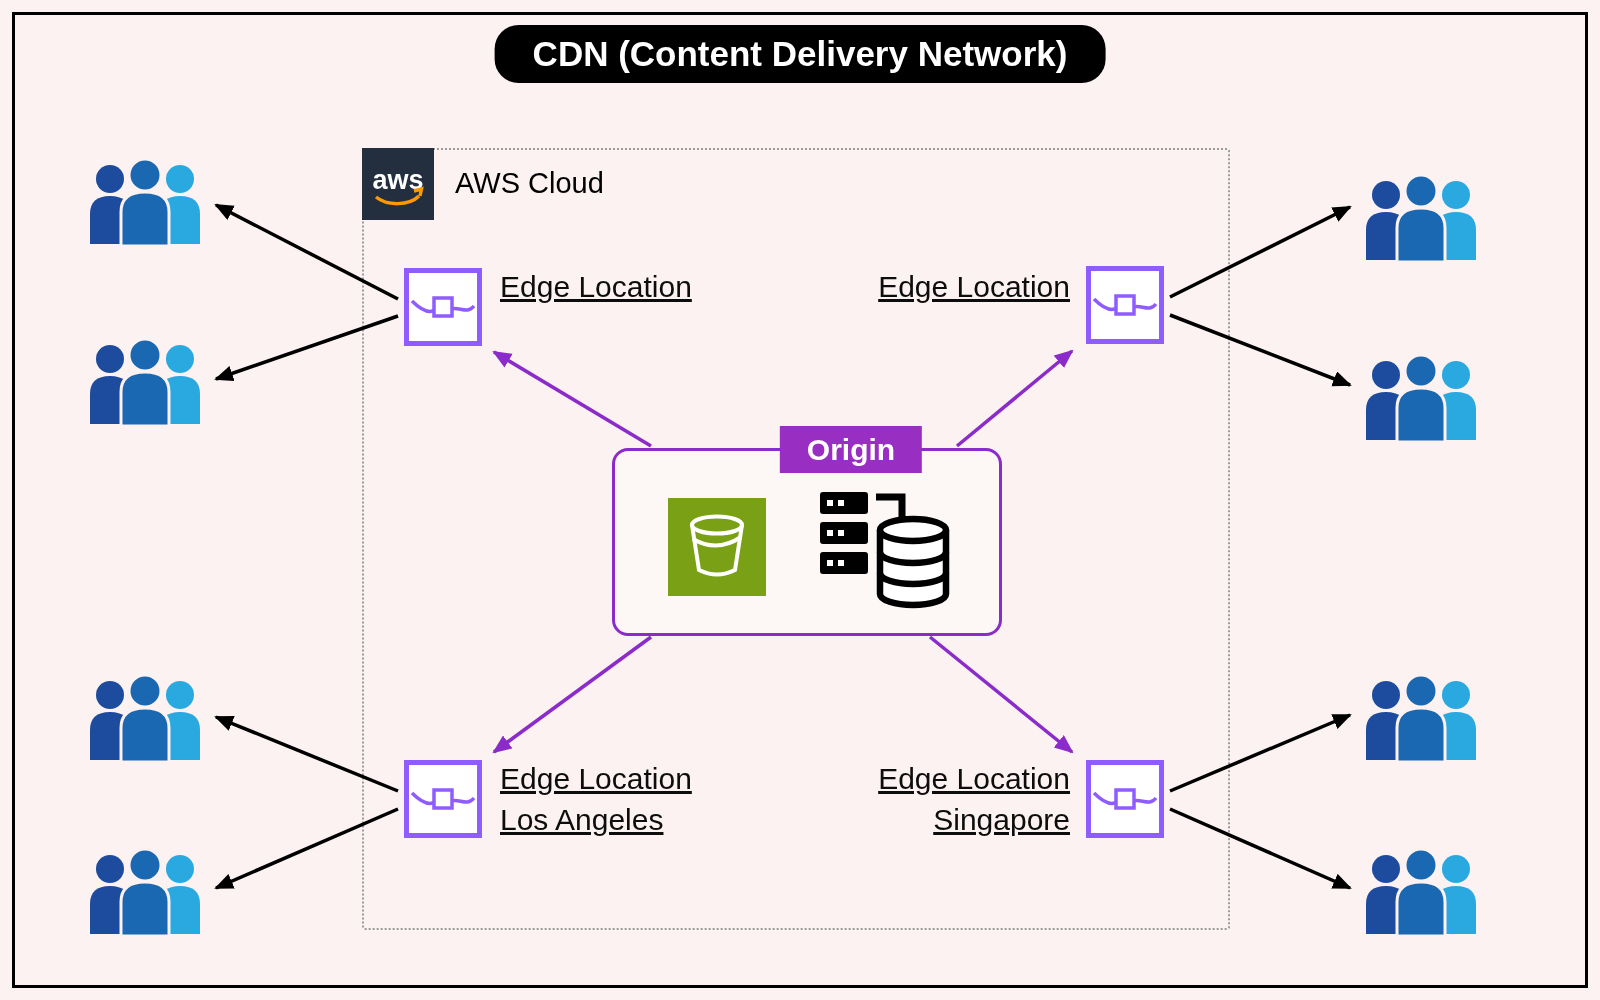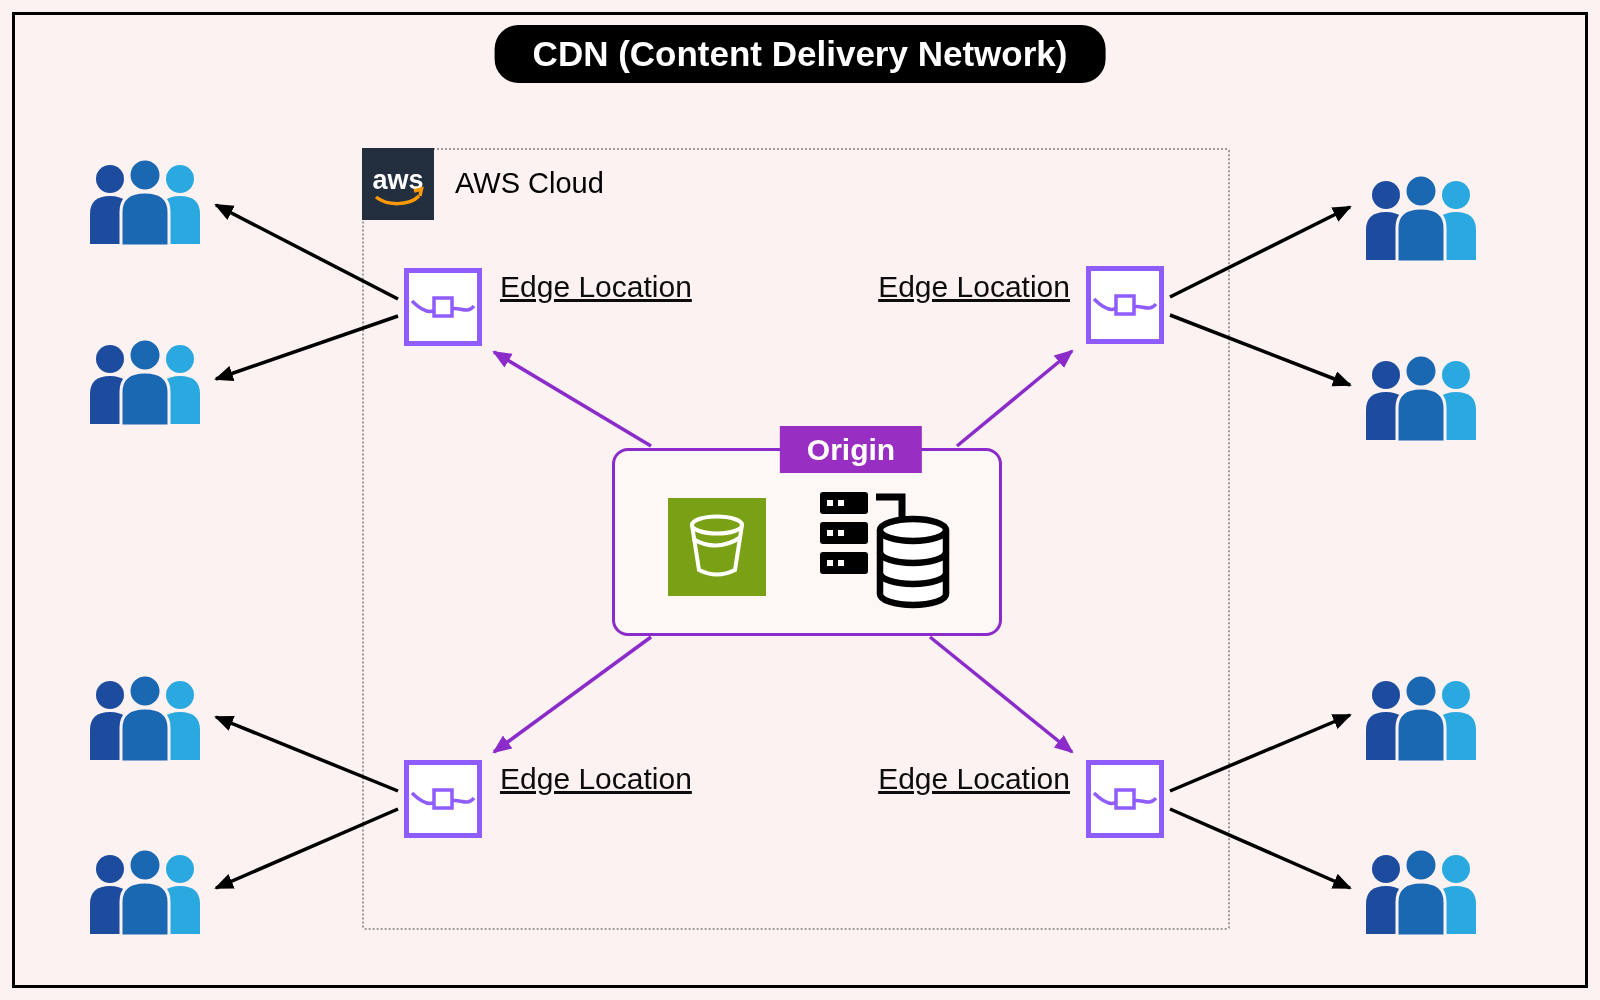--- a/index.html
+++ b/index.html
@@ -82,23 +82,25 @@
 </div>
 
 <div class="edge-label" style="left:500px; top:266px">
   <div>Edge Location</div>
 </div>
 <div class="edge-label right" style="left:790px; top:266px">
   <div>Edge Location</div>
 </div>
 <div class="edge-label" style="left:500px; top:758px">
   <div>Edge Location</div>
+  <div>Los Angeles</div>
 </div>
 <div class="edge-label right" style="left:790px; top:758px">
   <div>Edge Location</div>
+  <div>Singapore</div>
 </div>
 
 <svg class="gfx" viewBox="0 0 1600 1000">
   <defs>
     <marker id="ah-black" markerUnits="userSpaceOnUse" markerWidth="22" markerHeight="18" refX="17" refY="8" orient="auto">
       <path d="M0,0 L19,8 L0,16 Z" fill="#000"></path>
     </marker>
     <marker id="ah-purple" markerUnits="userSpaceOnUse" markerWidth="22" markerHeight="18" refX="17" refY="8" orient="auto">
       <path d="M0,0 L19,8 L0,16 Z" fill="#8b2bc9"></path>
     </marker>

